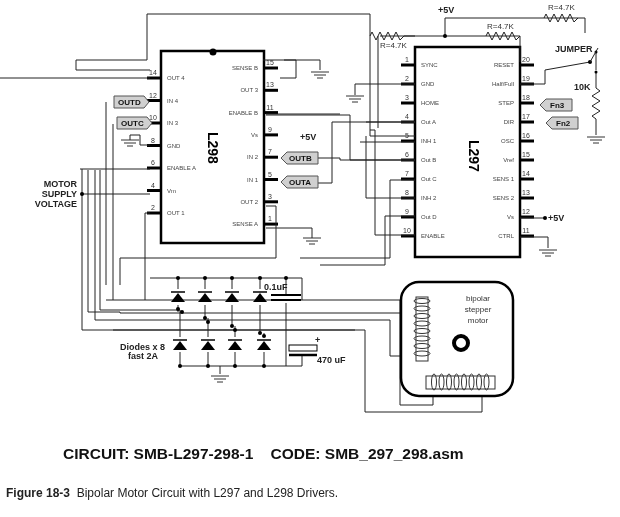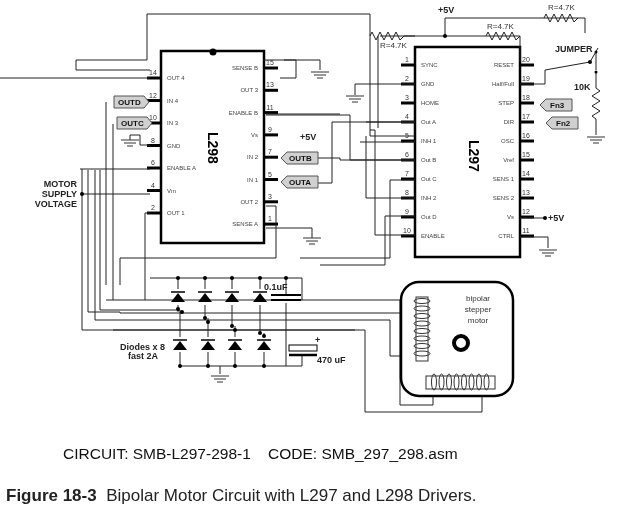--- a/index.html
+++ b/index.html
@@ -10,22 +10,22 @@
   .pin { stroke:#000; stroke-width:3; }
   .pinlbl { font-family:"Liberation Sans", sans-serif; font-size:6px; fill:#444; }
   .pinnum { font-family:"Liberation Sans", sans-serif; font-size:7px; fill:#333; }
   .chipname { font-family:"Liberation Sans", sans-serif; font-size:14px; font-weight:bold; fill:#000; }
   .lbl { font-family:"Liberation Sans", sans-serif; font-size:9px; font-weight:bold; fill:#222; }
   .lblsm { font-family:"Liberation Sans", sans-serif; font-size:8px; fill:#333; }
   .tag { fill:#d0d0d0; stroke:#555; stroke-width:1; }
   .tagtxt { font-family:"Liberation Sans", sans-serif; font-size:8px; font-weight:bold; fill:#111; }
   .dot { fill:#000; }
   .gnd { stroke:#333; stroke-width:1; }
-  .circuit-line { position:absolute; left:63px; top:445px; font-size:15.5px; font-weight:normal; color:#111; white-space:pre; }
-  .caption { position:absolute; left:6px; top:486px; font-size:17px; color:#222; }
+  .circuit-line { position:absolute; left:63px; top:445px; font-size:15.5px; font-weight:bold; color:#111; white-space:pre; }
+  .caption { position:absolute; left:6px; top:486px; font-size:12px; color:#222; }
   .caption b { font-weight:bold; }
 </style>
 </head>
 <body>
 
 <svg id="schem" width="620" height="430" viewBox="0 0 620 430" xmlns="http://www.w3.org/2000/svg">
 
   <g>
     <rect class="chip" x="161" y="51" width="103" height="192"></rect>
     <circle cx="213" cy="52" r="3.5" fill="#000"></circle>

